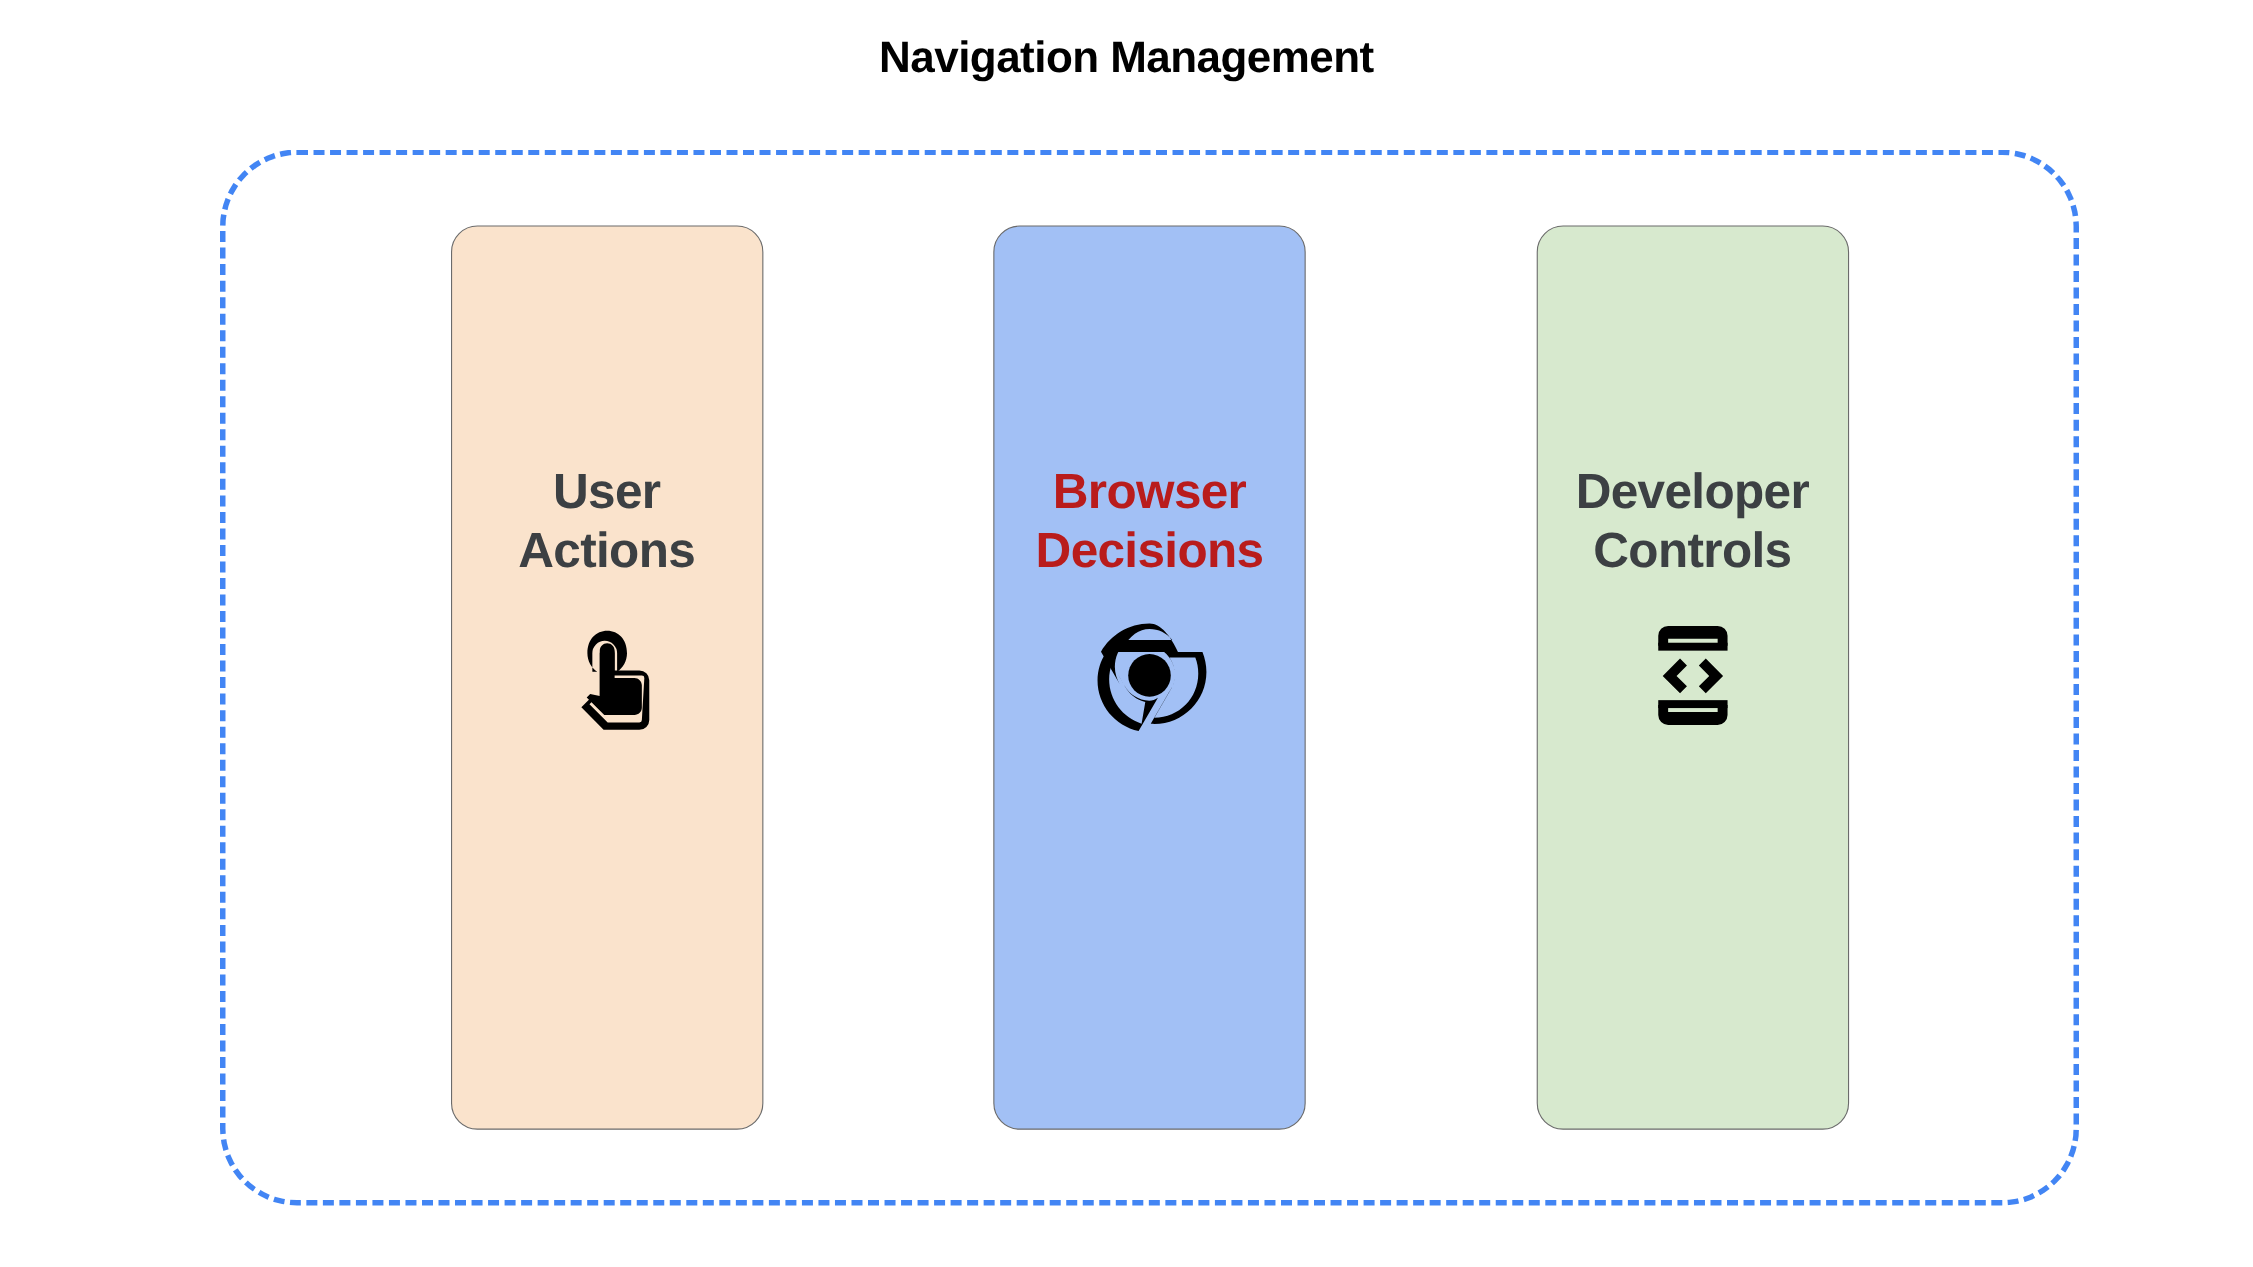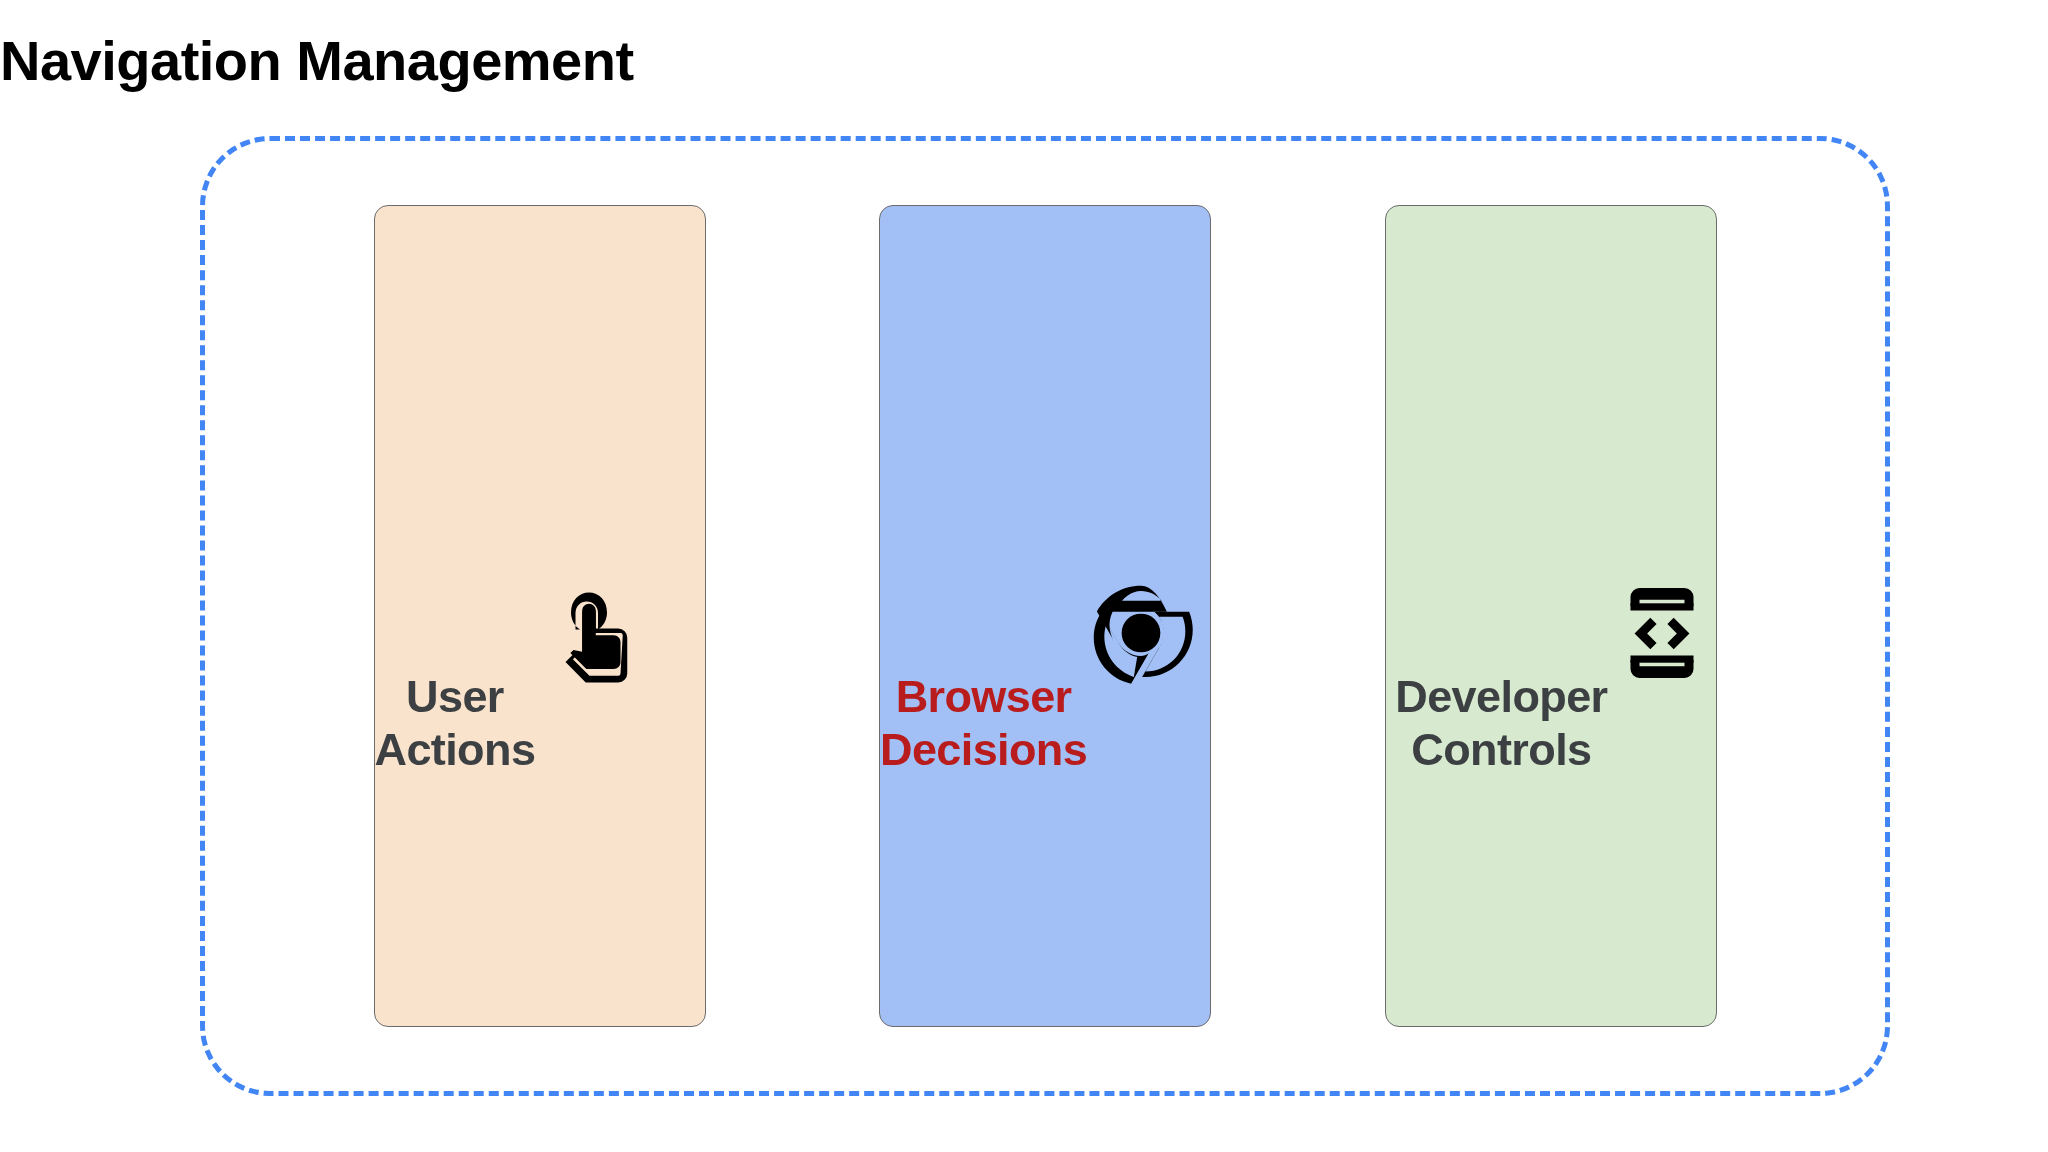--- a/index.html
+++ b/index.html
@@ -14,22 +14,22 @@
     overflow: hidden;
     position: relative;
   }
 
   
   #page-title {
     position: absolute;
     top: 30px;
     left: 0;
     width: 2048px;
-    text-align: left;
-    font-size: 56px;
+    text-align: center;
+    font-size: 40px;
     font-weight: bold;
     color: #000000;
     letter-spacing: -0.5px;
     line-height: 1.1;
   }
 
   
   #dashed-container {
     position: absolute;
     left: 200px;
@@ -47,26 +47,27 @@
     left: 200px;
     top: 136px;
     width: 1690px;
     height: 960px;
     display: flex;
     align-items: center;
     justify-content: space-evenly;
   }
 
   .card {
-    width: 332px;
+    width: 284px;
     height: 822px;
     box-sizing: border-box;
     border: 1.5px solid #6b6b6b;
-    border-radius: 14px;
+    border-radius: 24px;
     display: flex;
+    flex-direction: column;
     align-items: center;
     justify-content: flex-start;
     position: relative;
   }
 
   .card-label {
     margin-top: 214px;
     font-size: 45px;
     font-weight: bold;
     color: #3C4043;
@@ -135,21 +136,21 @@
         <path d="M23.9 34.2c-4.3-.1-8-2.5-10-6L6.3 15C4.2 18.1 3 21.9 3 26
                  c0 10.1 7.1 18.5 16.6 20.5l7.8-13.5c-1.1.8-2.2 1.2-3.5 1.2z
                  M20.8 43.5C13.2 41.1 7.7 34 7.7 25.6c0-2.2.4-4.3 1.1-6.2l5.2 
                  9c1.8 3.2 4.8 5.5 8.3 6.3l-1.5 8.8z"></path>
 
         <circle cx="24" cy="24" r="8.6"></circle>
       </svg>
     </div>
   </div>
 
-  <div class="card" id="card-developer-controls" style="background: rgb(215, 233, 206); border-color: rgb(107, 107, 107); justify-content: flex-end;">
+  <div class="card" id="card-developer-controls" style="background: rgb(215, 233, 206); border-color: rgb(107, 107, 107);">
     <div class="card-label" style="color: rgb(60, 64, 67);">Developer
 Controls</div>
     <div class="card-icon">
       <svg viewBox="0 0 24 24" aria-hidden="true" style="fill: rgb(0, 0, 0);">
 
         <path d="M7 2h10a2 2 0 0 1 2 2v2h-2V4.6H7V6H5V4a2 2 0 0 1 2-2z"></path>
         <rect x="5" y="5.4" width="14" height="1.6"></rect>
 
         <path d="M5 18h2v1.4h10V18h2v2a2 2 0 0 1-2 2H7a2 2 0 0 1-2-2z"></path>
         <rect x="5" y="17" width="14" height="1.6"></rect>

